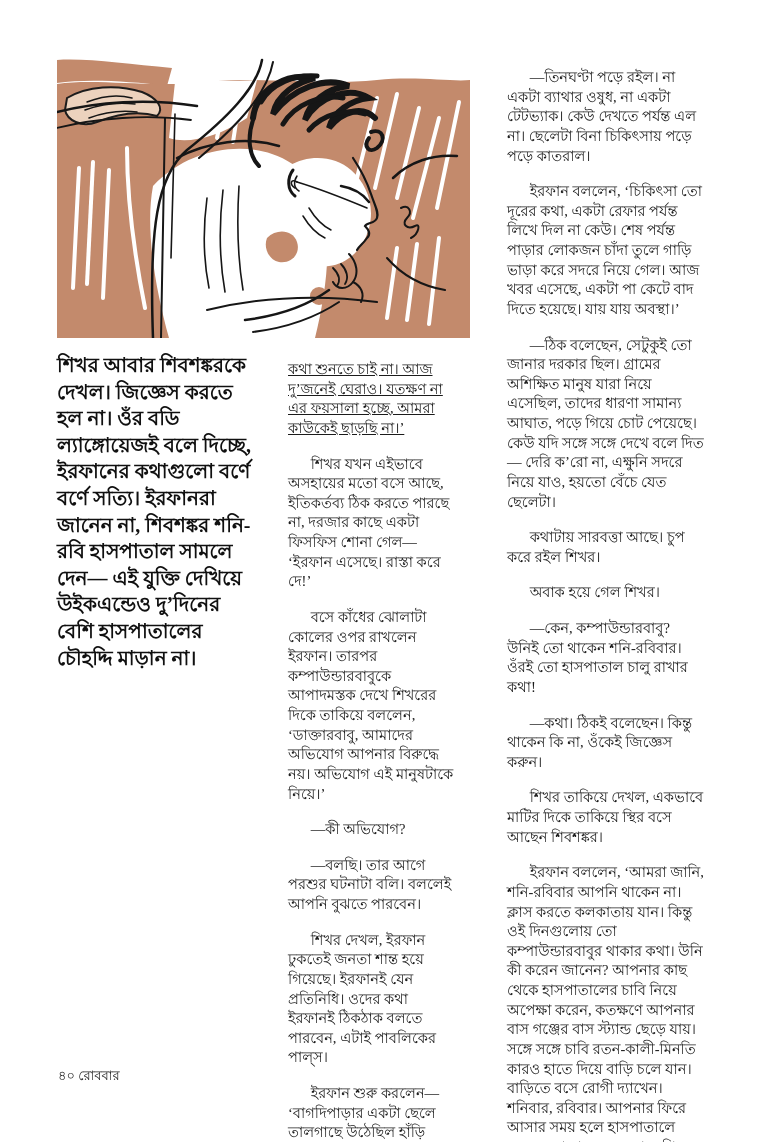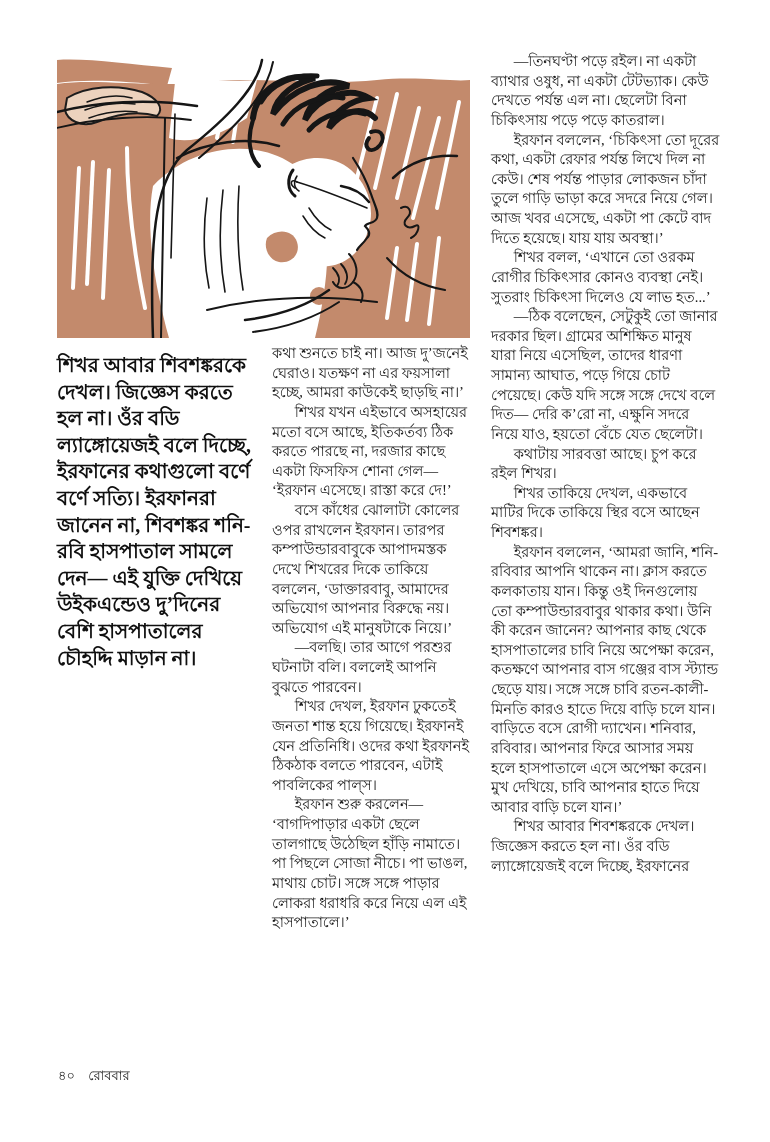--- a/index.html
+++ b/index.html
@@ -18,29 +18,29 @@
   .pull-quote{
     position:absolute;left:57px;top:352px;width:202px;
     font-size:20px;line-height:1.33;font-weight:700;color:#101010;
     text-align:left;
   }
   .col{
     position:absolute;
     font-size:14.6px;line-height:1.345;
     text-align:left;
   }
-  .col p{margin:0;text-indent:1.55em;}
+  .col p{margin:16px;text-indent:1.55em;}
   .col-mid{left:272px;top:344px;width:201px;}
-  .col-mid p:first-child{text-indent:0;}
+  .col-mid p:first-child{text-indent:0;text-decoration:underline;}
   .col-right{left:491px;top:52px;width:229px;}
   .footer{
     position:absolute;left:58px;top:1066px;
     font-size:13px;color:#222;
   }
-  .footer .page-num{margin-right:10px;}
+  .footer .page-num{}
 </style>
 </head>
 <body>
 
 <div id="page">
 
   <div class="illus-wrap">
     <svg viewBox="0 0 413 280" xmlns="http://www.w3.org/2000/svg" role="img">
 
       <path d="M0,2 C30,0 70,6 115,10 L110,28 C70,23 30,21 0,25 Z" fill="#c38a6c"></path>
@@ -126,31 +126,34 @@
       </g>
     </svg>
   </div>
 
   <div class="pull-quote">শিখর আবার শিবশঙ্করকে দেখল। জিজ্ঞেস করতে হল না। ওঁর বডি ল্যাঙ্গোয়েজই বলে দিচ্ছে, ইরফানের কথাগুলো বর্ণে বর্ণে সত্যি। ইরফানরা জানেন না, শিবশঙ্কর শনি-রবি হাসপাতাল সামলে দেন— এই যুক্তি দেখিয়ে উইকএন্ডেও দু’দিনের বেশি হাসপাতালের চৌহদ্দি মাড়ান না।</div>
 
   <div class="col col-mid">
       <p>কথা শুনতে চাই না। আজ দু’জনেই ঘেরাও। যতক্ষণ না এর ফয়সালা হচ্ছে, আমরা কাউকেই ছাড়ছি না।’</p>
       <p>শিখর যখন এইভাবে অসহায়ের মতো বসে আছে, ইতিকর্তব্য ঠিক করতে পারছে না, দরজার কাছে একটা ফিসফিস শোনা গেল— ‘ইরফান এসেছে। রাস্তা করে দে!’</p>
       <p>বসে কাঁধের ঝোলাটা কোলের ওপর রাখলেন ইরফান। তারপর কম্পাউন্ডারবাবুকে আপাদমস্তক দেখে শিখরের দিকে তাকিয়ে বললেন, ‘ডাক্তারবাবু, আমাদের অভিযোগ আপনার বিরুদ্ধে নয়। অভিযোগ এই মানুষটাকে নিয়ে।’</p>
+      <p>—কী অভিযোগ?</p>
       <p>—বলছি। তার আগে পরশুর ঘটনাটা বলি। বললেই আপনি বুঝতে পারবেন।</p>
       <p>শিখর দেখল, ইরফান ঢুকতেই জনতা শান্ত হয়ে গিয়েছে। ইরফানই যেন প্রতিনিধি। ওদের কথা ইরফানই ঠিকঠাক বলতে পারবেন, এটাই পাবলিকের পাল্স।</p>
       <p>ইরফান শুরু করলেন— ‘বাগদিপাড়ার একটা ছেলে তালগাছে উঠেছিল হাঁড়ি নামাতে। পা পিছলে সোজা নীচে। পা ভাঙল, মাথায় চোট। সঙ্গে সঙ্গে পাড়ার লোকরা ধরাধরি করে নিয়ে এল এই হাসপাতালে।’</p>
     </div>
 
   <div class="col col-right">
       <p>—তিনঘণ্টা পড়ে রইল। না একটা ব্যাথার ওষুধ, না একটা টেটভ্যাক। কেউ দেখতে পর্যন্ত এল না। ছেলেটা বিনা চিকিৎসায় পড়ে পড়ে কাতরাল।</p>
       <p>ইরফান বললেন, ‘চিকিৎসা তো দূরের কথা, একটা রেফার পর্যন্ত লিখে দিল না কেউ। শেষ পর্যন্ত পাড়ার লোকজন চাঁদা তুলে গাড়ি ভাড়া করে সদরে নিয়ে গেল। আজ খবর এসেছে, একটা পা কেটে বাদ দিতে হয়েছে। যায় যায় অবস্থা।’</p>
-      <p>শিখর বলল, ‘এখানে তো ওরকম রোগীর চিকিৎসার কোনও ব্যবস্থা নেই। সুতরাং চিকিৎসা দিলেও যে লাভ হত...’</p>
       <p>—ঠিক বলেছেন, সেটুকুই তো জানার দরকার ছিল। গ্রামের অশিক্ষিত মানুষ যারা নিয়ে এসেছিল, তাদের ধারণা সামান্য আঘাত, পড়ে গিয়ে চোট পেয়েছে। কেউ যদি সঙ্গে সঙ্গে দেখে বলে দিত— দেরি ক’রো না, এক্ষুনি সদরে নিয়ে যাও, হয়তো বেঁচে যেত ছেলেটা।</p>
       <p>কথাটায় সারবত্তা আছে। চুপ করে রইল শিখর।</p>
+      <p>অবাক হয়ে গেল শিখর।</p>
+      <p>—কেন, কম্পাউন্ডারবাবু? উনিই তো থাকেন শনি-রবিবার। ওঁরই তো হাসপাতাল চালু রাখার কথা!</p>
+      <p>—কথা। ঠিকই বলেছেন। কিন্তু থাকেন কি না, ওঁকেই জিজ্ঞেস করুন।</p>
       <p>শিখর তাকিয়ে দেখল, একভাবে মাটির দিকে তাকিয়ে স্থির বসে আছেন শিবশঙ্কর।</p>
       <p>ইরফান বললেন, ‘আমরা জানি, শনি-রবিবার আপনি থাকেন না। ক্লাস করতে কলকাতায় যান। কিন্তু ওই দিনগুলোয় তো কম্পাউন্ডারবাবুর থাকার কথা। উনি কী করেন জানেন? আপনার কাছ থেকে হাসপাতালের চাবি নিয়ে অপেক্ষা করেন, কতক্ষণে আপনার বাস গঞ্জের বাস স্ট্যান্ড ছেড়ে যায়। সঙ্গে সঙ্গে চাবি রতন-কালী-মিনতি কারও হাতে দিয়ে বাড়ি চলে যান। বাড়িতে বসে রোগী দ্যাখেন। শনিবার, রবিবার। আপনার ফিরে আসার সময় হলে হাসপাতালে এসে অপেক্ষা করেন। মুখ দেখিয়ে, চাবি আপনার হাতে দিয়ে আবার বাড়ি চলে যান।’</p>
       <p>শিখর আবার শিবশঙ্করকে দেখল। জিজ্ঞেস করতে হল না। ওঁর বডি ল্যাঙ্গোয়েজই বলে দিচ্ছে, ইরফানের</p>
     </div>
 
   <div class="footer">
     <span class="page-num">৪০</span>
     <span>রোববার</span>
   </div>
 

